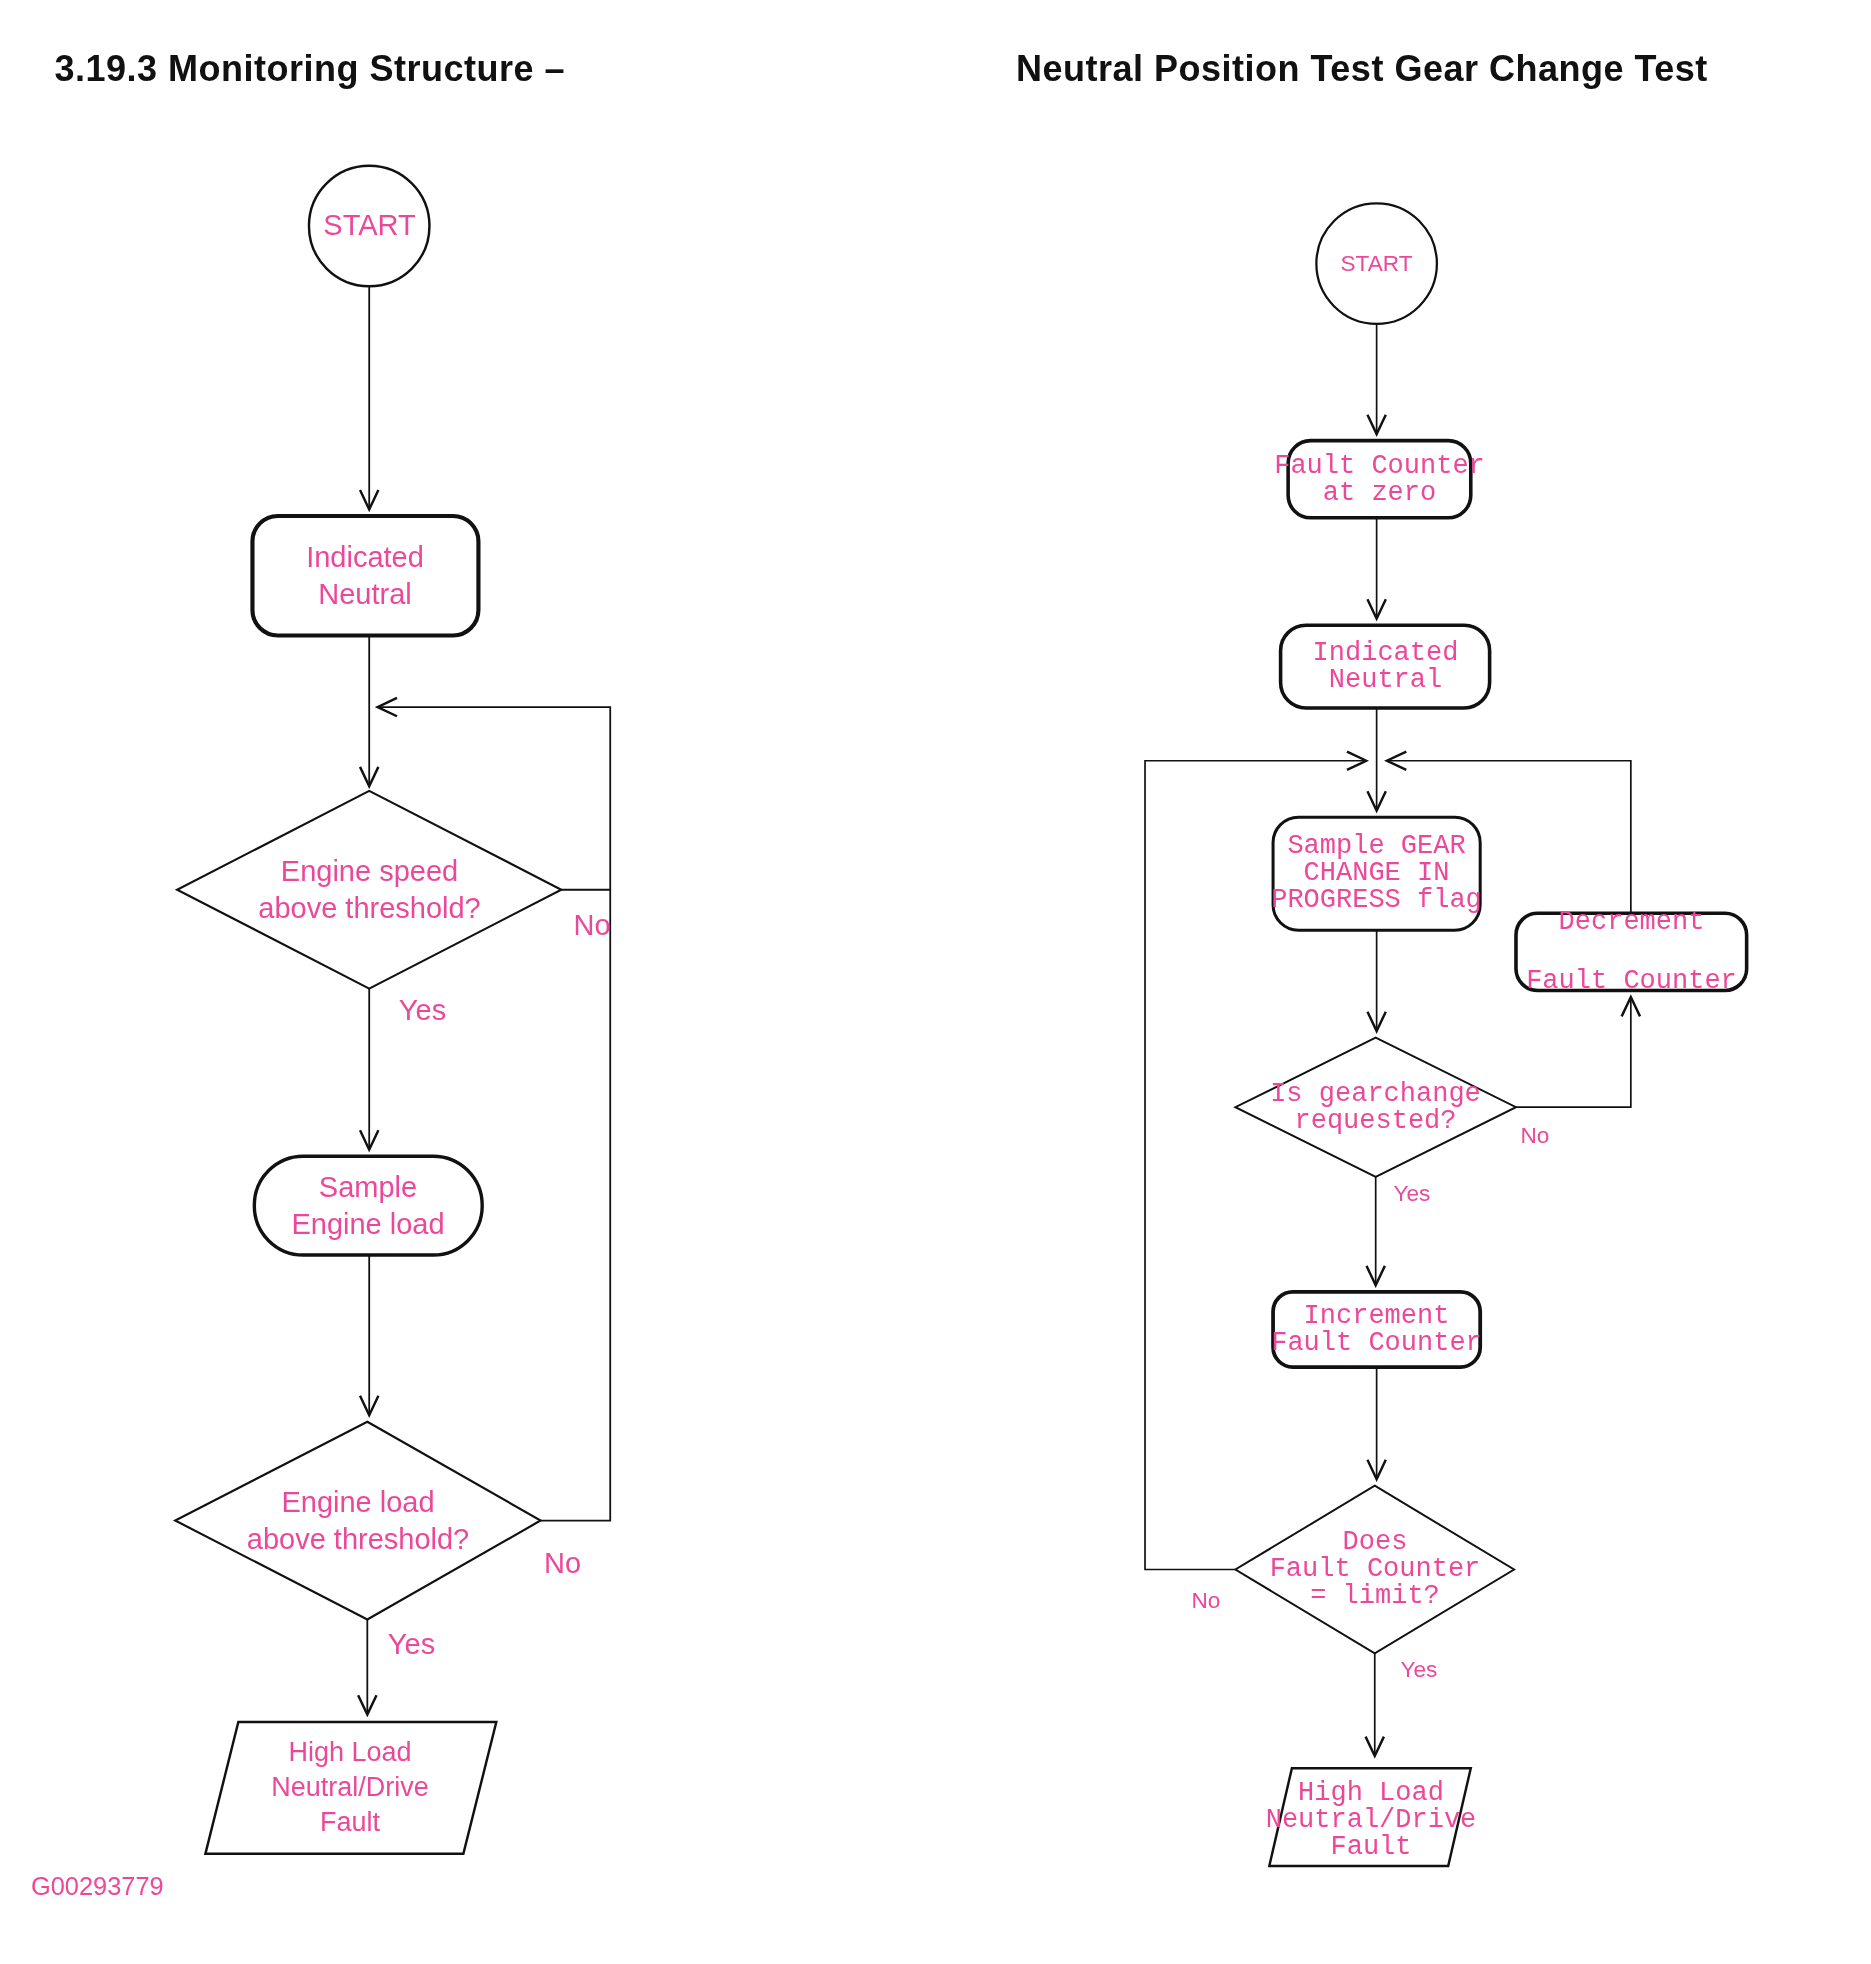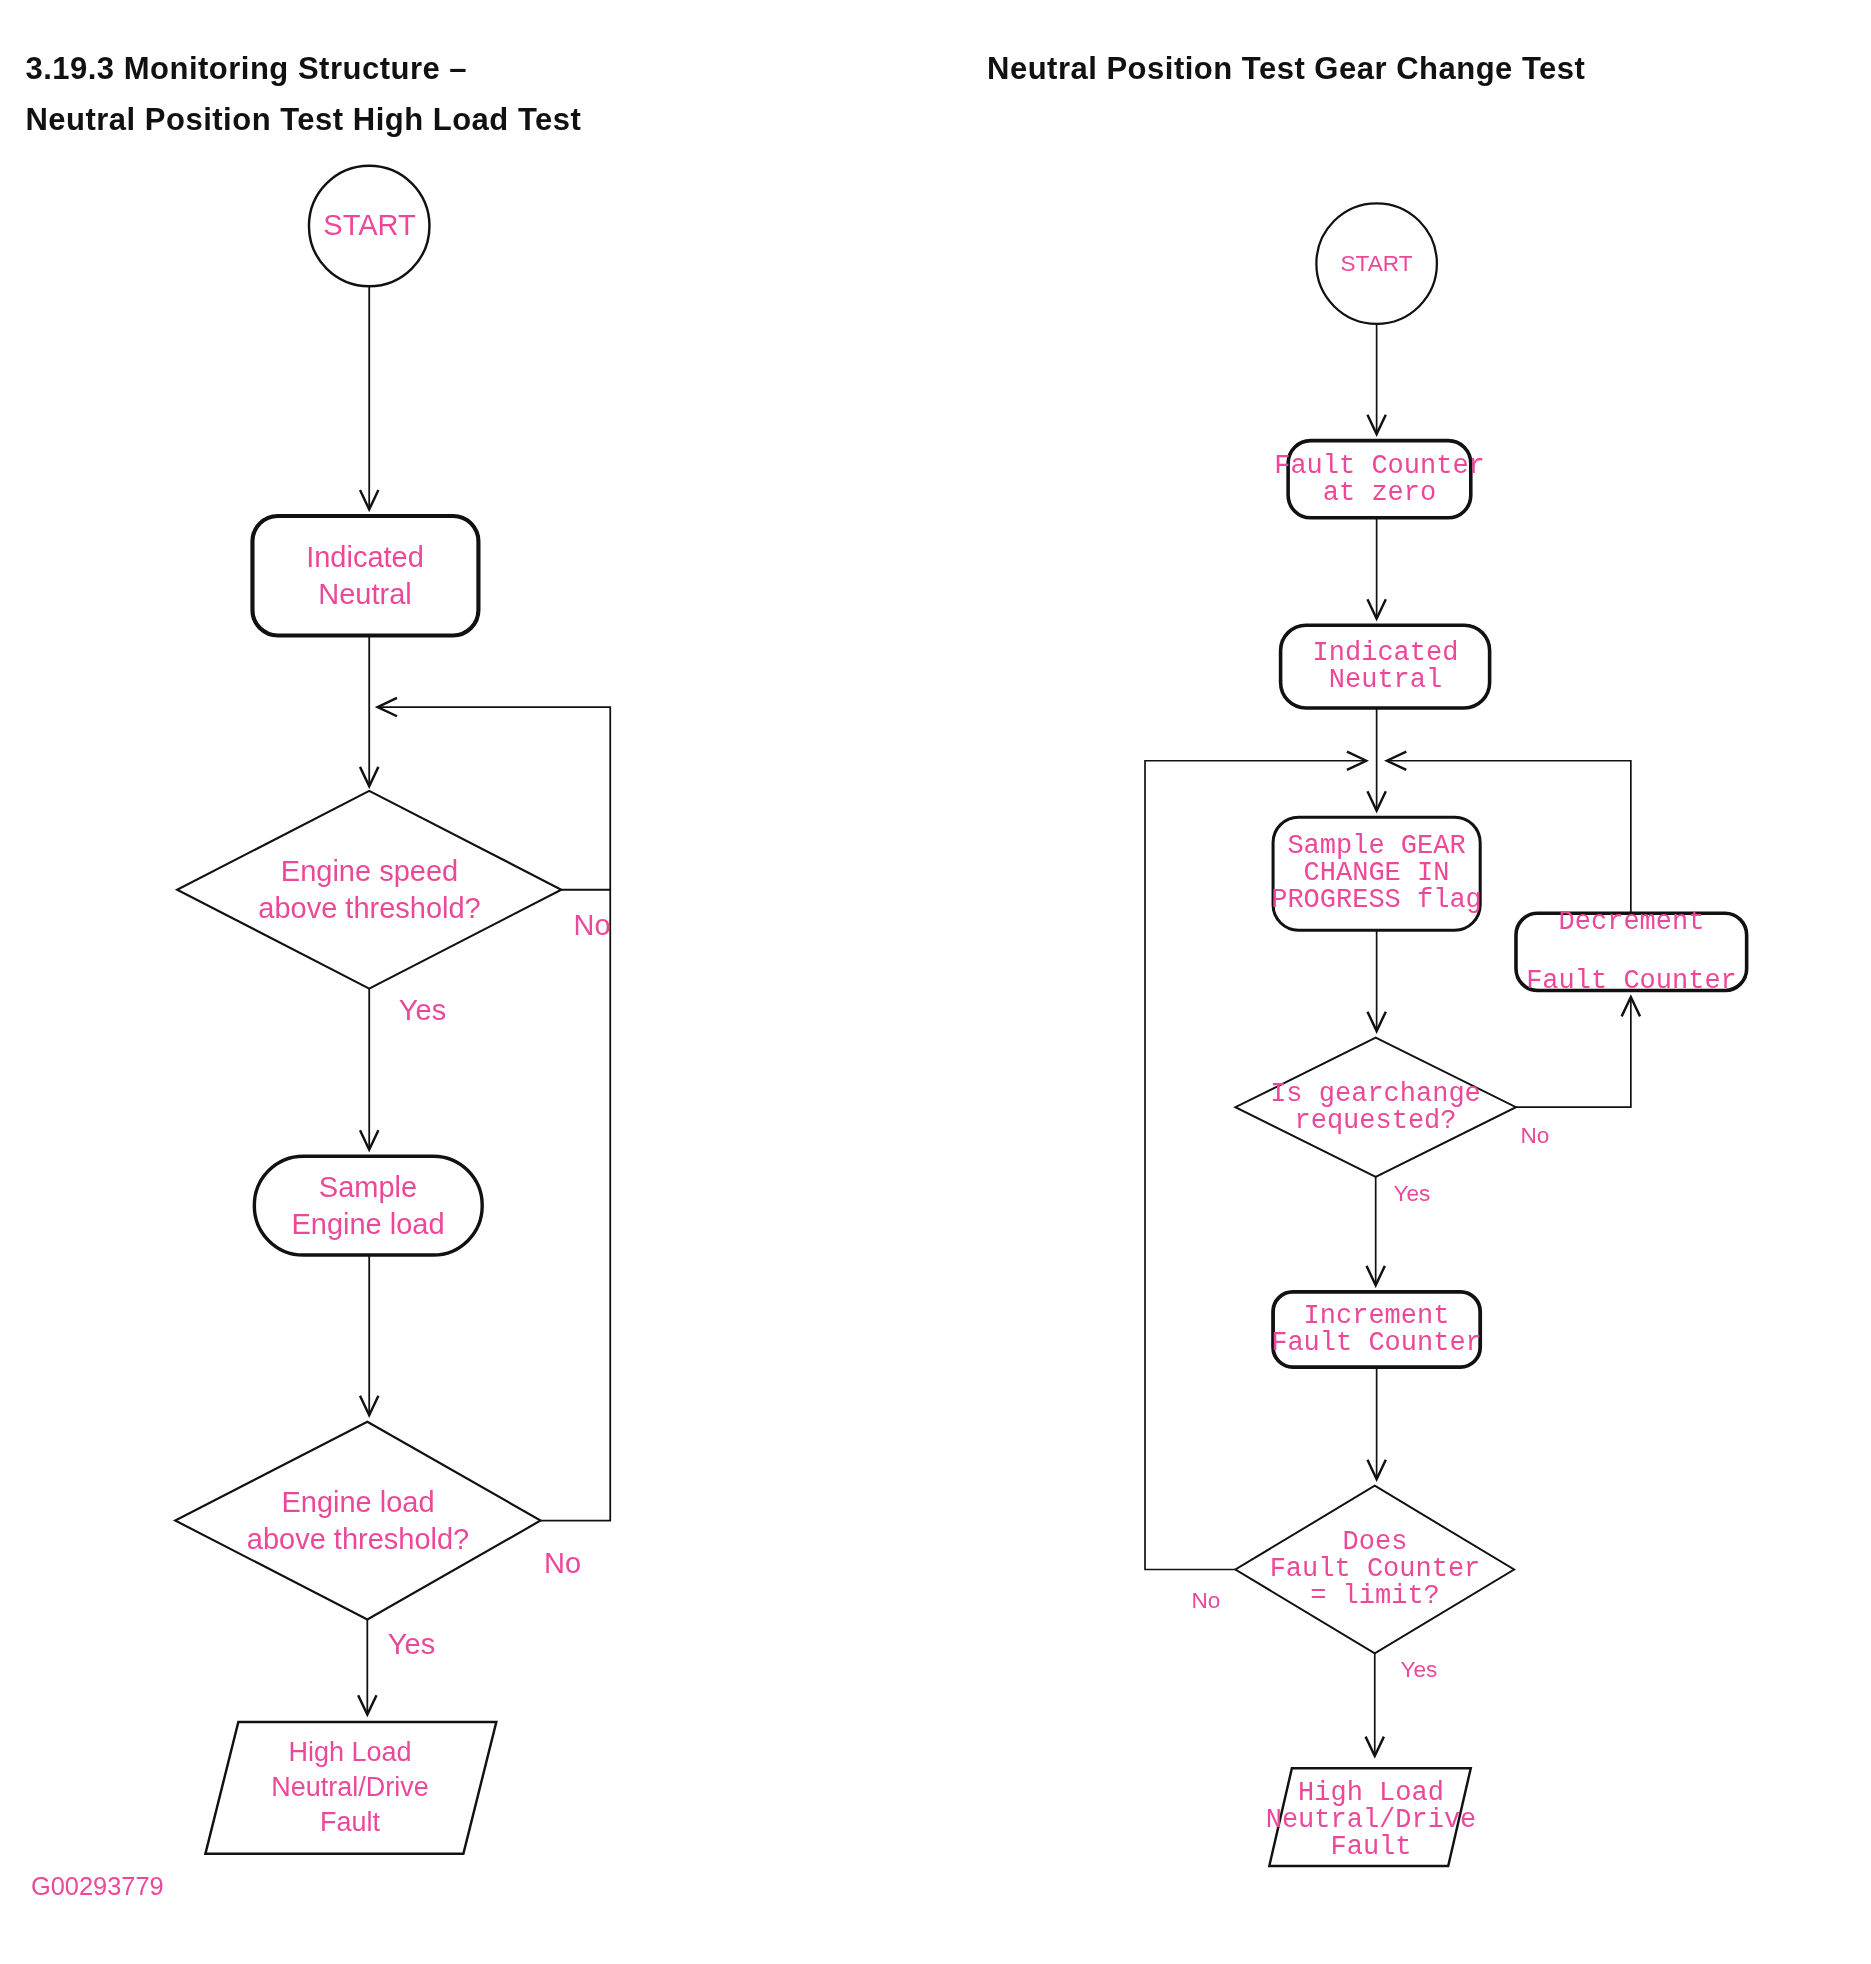--- a/index.html
+++ b/index.html
@@ -17,26 +17,27 @@
     display:flex;flex-direction:column;
     align-items:center;justify-content:center;
     text-align:center;
     color:#ec4899;
     white-space:nowrap;
   }
   .lbl div{display:block;}
   .title{
     position:absolute;
     font-weight:bold;
-    font-size:31px;
+    font-size:36px;
     line-height:51px;
     letter-spacing:0.5px;
     text-align:left;
     align-items:flex-start;
     white-space:nowrap;
+    margin-left:29px;
   }
   .node-lg{font-size:29px;line-height:37px;}
   .node-sm{font-size:27px;line-height:27px;font-family:Liberation Mono, monospace;}
   .branch-lg{font-size:29px;line-height:32px;}
   .branch-sm{font-size:22.6px;line-height:25.4px;}
   .footer-id{font-size:25.4px;line-height:28px;}
 </style>
 </head>
 <body>
 
@@ -83,21 +84,20 @@
       <rect x="1352" y="1372" width="220" height="80" rx="21" stroke-width="4.0"></rect>
       <line x1="1462" y1="1452" x2="1462" y2="1570" stroke-width="1.8" marker-end="url(#arr)"></line>
       <polygon points="1460,1578 1608,1667 1460,1756 1312,1667" stroke-width="2.1"></polygon>
       <line x1="1460" y1="1756" x2="1460" y2="1864" stroke-width="1.8" marker-end="url(#arr)"></line>
       <polygon points="1372,1878 1562,1878 1538,1982 1348,1982" stroke-width="2.6"></polygon>
     </g>
   </svg>
 
   <div class="title" style="left:25.4px;top:43px;">
     <div>3.19.3 Monitoring Structure –</div>
-    <div>Neutral Position Test High Load Test</div>
   </div>
 
   <div class="lbl node-lg" style="left:309px;top:205px;width:121px;height:41px;">
     <div>START</div>
   </div>
 
   <div class="lbl node-lg" style="left:252px;top:516px;width:226px;height:120px;">
     <div>Indicated</div>
     <div>Neutral</div>
   </div>

